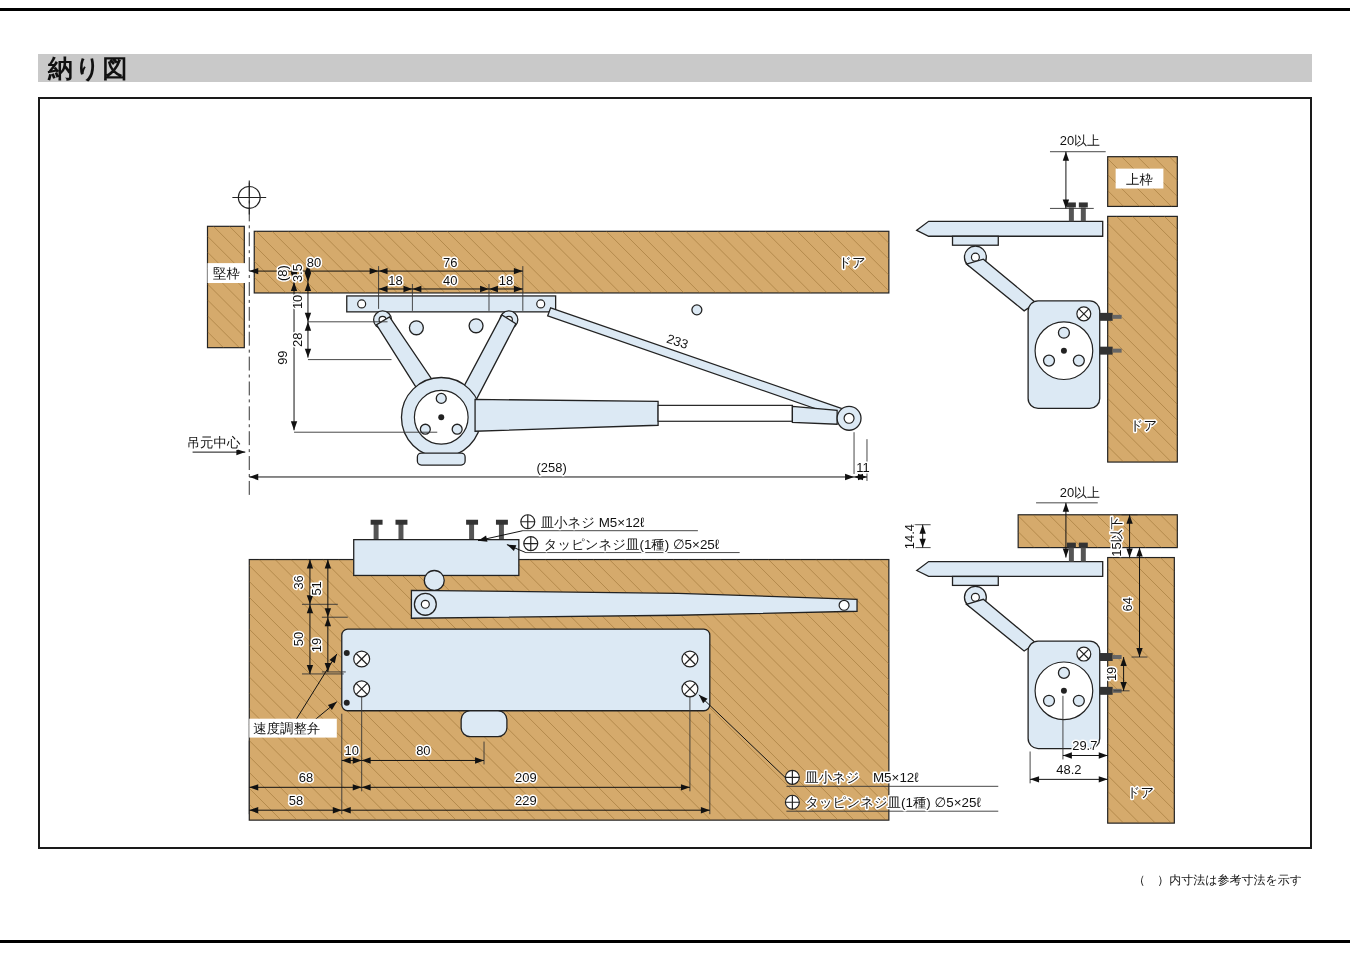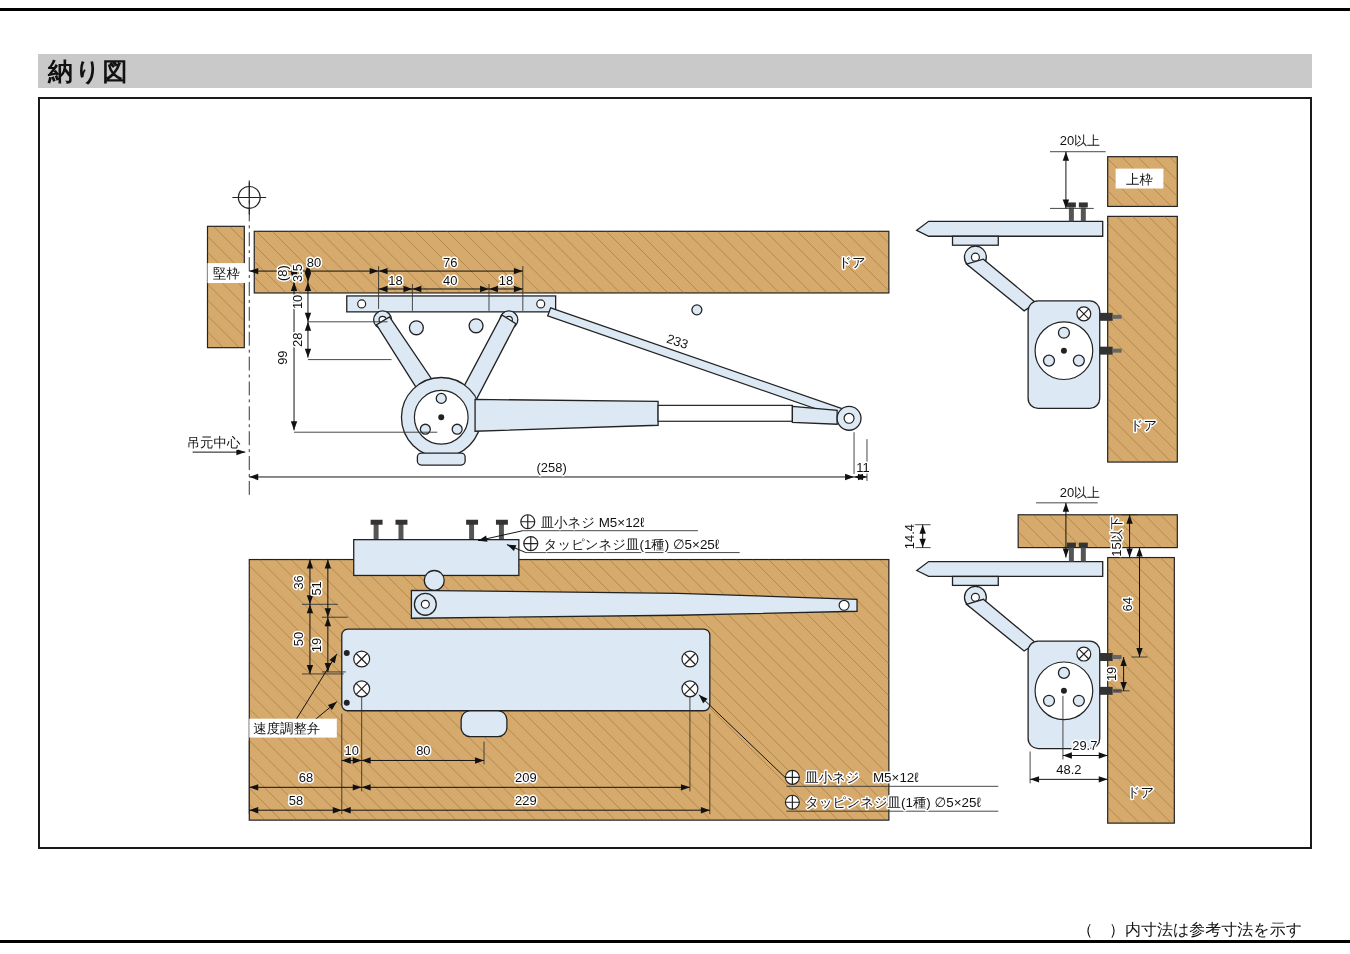--- a/index.html
+++ b/index.html
@@ -1,27 +1,27 @@
 <!DOCTYPE html>
 <html style="--wood: #d5aa6c; --mech: #dce9f4; --title-bar: #c9c9c9;"><head>
 <meta charset="utf-8">
 <style>
   html,body{margin:0;padding:0;background:#fff;}
   body{width:1350px;height:954px;position:relative;overflow:hidden;
        font-family:"Liberation Sans","DejaVu Sans",sans-serif;color:#111;}
   .rule{position:absolute;left:0;width:1350px;height:3px;background:#000;}
   #top-rule{top:8px;}
   #bottom-rule{top:940px;}
-  #title-bar{position:absolute;left:38px;top:54px;width:1274px;height:34px;
+  #title-bar{position:absolute;left:38px;top:54px;width:1274px;height:28px;
              background:var(--title-bar,#c9c9c9);display:flex;align-items:center;}
   #title-bar span{font-size:25px;font-weight:bold;padding-left:10px;letter-spacing:2px;}
   #frame{position:absolute;left:38px;top:97px;width:1274px;height:752px;
          border:2px solid #1a1a1a;box-sizing:border-box;background:#fff;}
   #frame svg{position:absolute;left:0;top:0;width:100%;height:100%;}
-  #footnote{position:absolute;right:48px;top:920px;font-size:16px;}
+  #footnote{position:absolute;right:48px;top:872px;font-size:12px;}
   
   .wood{fill:var(--wood,#d5aa6c);stroke:#222;stroke-width:1.2;}
   .mech{fill:var(--mech,#dce9f4);stroke:#222;stroke-width:1.3;}
   .whitec{fill:#fff;stroke:#222;stroke-width:1.2;}
   .ln{stroke:#222;stroke-width:1.1;fill:none;}
   .xln{stroke:#222;stroke-width:1.2;fill:none;}
   .cl{stroke:#333;stroke-width:1;fill:none;stroke-dasharray:14 4 3 4;}
   .box{fill:#fff;stroke:none;}
   text{fill:#111;}
   .t{font-size:13px;text-anchor:middle;paint-order:stroke;stroke:#fff;stroke-width:3px;stroke-linejoin:round;}

